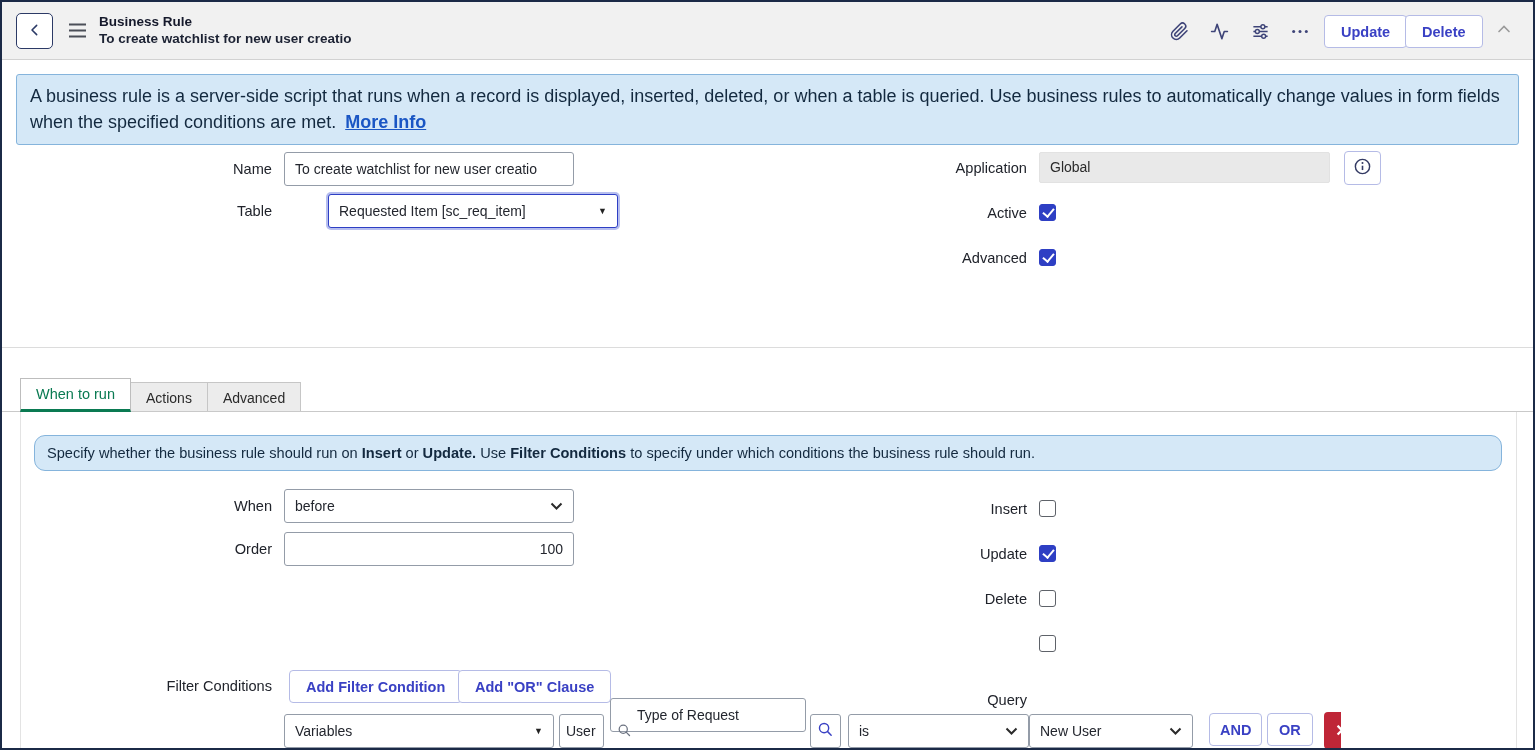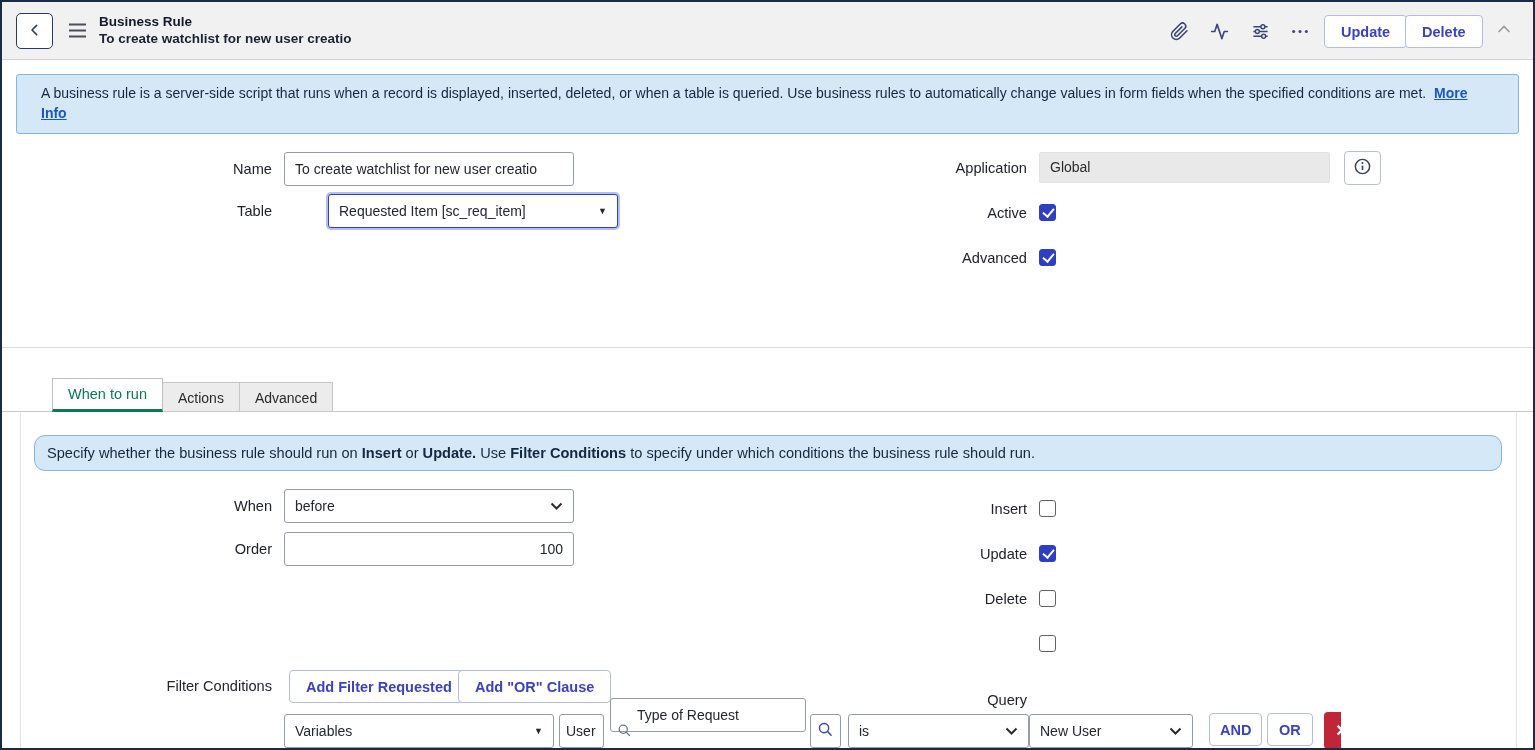--- a/index.html
+++ b/index.html
@@ -30,21 +30,21 @@
     background:#fff; border:1px solid #b5bbe6; color:#3a41c4;
     font-weight:700; font-size:14.5px; border-radius:4px; height:33px;
     padding:0 16px; font-family:inherit; cursor:pointer;
   }
   .btn.hdr { position:absolute; top:13px; }
   .chev-up { position:absolute; left:1492px; top:17px; cursor:pointer; }
   
   .banner {
     position:absolute; left:14px; right:14px; top:72px;
     background:#d5e8f7; border:1px solid #85b4dc; border-radius:3px;
-    padding:9px 24px; font-size:14px; color:#13293f; line-height:1.42;
+    padding:9px 13px; font-size:18px; color:#13293f; line-height:1.42;
   }
   .link { color:#1a56c4; font-weight:700; text-decoration:underline; cursor:pointer; margin-left:4px; }
   
   .flabel {
     position:absolute; width:270px; text-align:right; font-size:14.6px;
     color:#20232b; line-height:34px; left:0;
   }
   .flabel-r { position:absolute; width:290px; text-align:right; font-size:14.6px; color:#20232b; left:735px; }
   .text-input {
     position:absolute; border:1px solid #949ca8; border-radius:3px; height:34px;
@@ -71,21 +71,21 @@
     position:absolute; width:17px; height:17px; background:#fff;
     border:1.5px solid #5e6269; border-radius:3px; cursor:pointer;
   }
   .checkbox.checked { background:#2e3fc4; border-color:#2e3fc4; }
   .checkbox.checked::after {
     content:""; position:absolute; left:4.5px; top:0.5px; width:5px; height:9px;
     border:solid #fff; border-width:0 2px 2px 0; transform:rotate(40deg);
   }
   .hr1 { position:absolute; left:0; right:0; top:345px; border-top:1px solid #dcdcdc; }
   
-  .tabs { position:absolute; left:18px; top:376px; height:34px; display:flex; align-items:flex-end;margin-left:32px; }
+  .tabs { position:absolute; left:18px; top:376px; height:34px; display:flex; align-items:flex-end; }
   .tab {
     height:30px; padding:0 15px; display:flex; align-items:center; font-size:14px;
     background:#ececec; border:1px solid #c6c6c6; border-bottom:none; color:#2a2a2a;
     cursor:pointer; margin-left:-1px;
   }
   .tab.active {
     height:34px; background:#fff; color:#0a7a52; font-size:14.5px;
     border:1px solid #bdbdbd; border-bottom:3px solid #0a7a52; margin-left:0; z-index:2;
   }
   .tabstrip-line { position:absolute; left:0; right:0; top:409px; border-top:1px solid #c9c9c9; }
@@ -237,21 +237,21 @@
   <label class="flabel-r chk-label" style="top:543px;">Update</label>
   <span class="checkbox checked" style="left:1037px;top:543px;"></span>
 
   <label class="flabel-r chk-label" style="top:588px;">Delete</label>
   <span class="checkbox" style="left:1037px;top:588px;"></span>
 
   <label class="flabel-r chk-label" style="top:667px;margin-top:22px;">Query</label>
   <span class="checkbox" style="left:1037px;top:633px;"></span>
 
   <label class="flabel" style="top:668px;line-height:33px;">Filter Conditions</label>
-  <button class="btn" style="position:absolute;left:287px;top:668px;">Add Filter Requested</button>
+  <button class="btn" style="position:absolute;left:287px;top:668px;">Add Filter Condition</button>
   <button class="btn" style="position:absolute;left:456px;top:668px;">Add "OR" Clause</button>
 
   <div class="select" style="left:282px;top:712px;width:270px;">
     <span>Variables</span>
     <span class="tri">▼</span>
   </div>
 
   <input class="text-input" style="left: 557px; top: 712px; width: 45px; padding: 0px 6px;" value="User">
 
   <input class="text-input" style="left: 608px; top: 696px; width: 196px; padding-left: 26px;" value="Type of Request">

